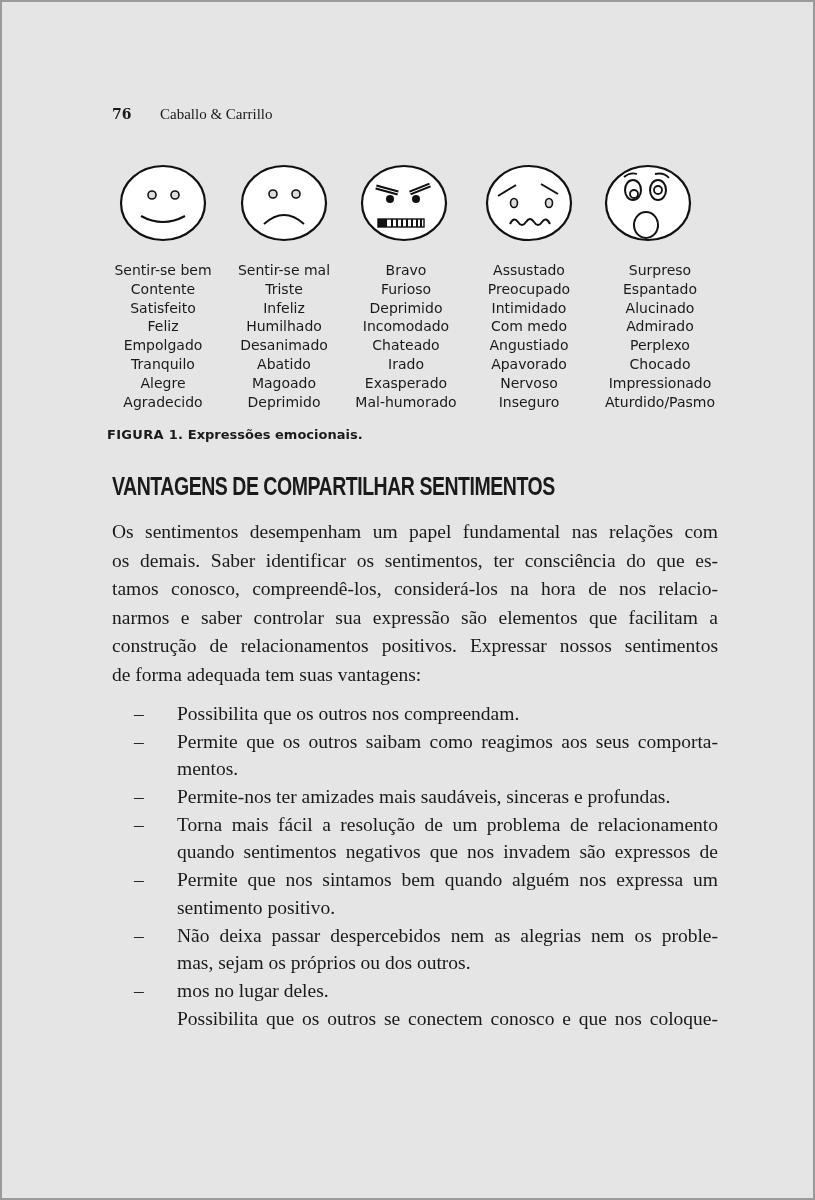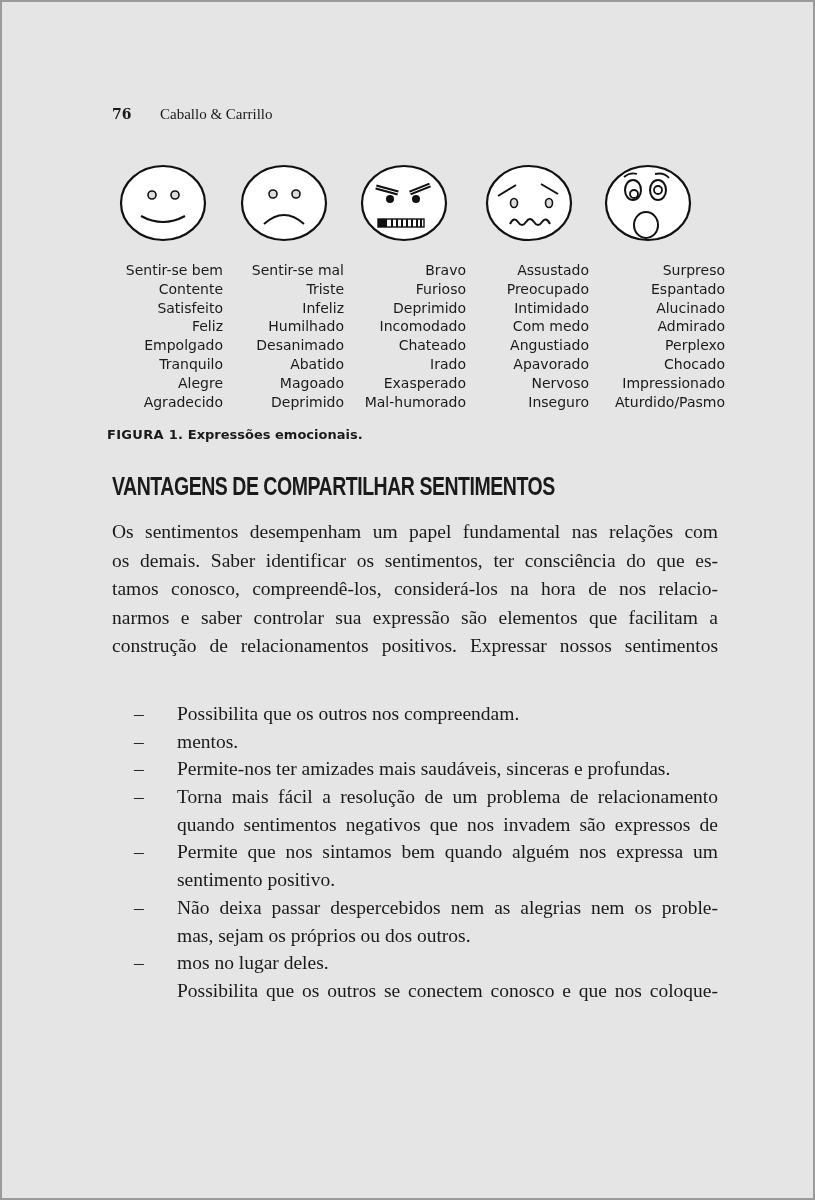--- a/index.html
+++ b/index.html
@@ -14,21 +14,21 @@
     }
     .running-head .folio { font-weight: bold; display: inline-block; width: 48px; }
     .running-head .authors { font-family: "Liberation Serif", serif; font-size: 15px; }
 
     .figure { position: absolute; left: 105px; top: 155px; width: 625px; }
     .faces { position: relative; height: 95px; }
     .face { position: absolute; top: 5px; width: 92px; height: 82px; }
     .face svg { width: 92px; height: 82px; display: block; }
     .columns { position: absolute; top: 104px; left: 0; width: 625px; height: 160px; }
     .col {
-      position: absolute; top: 0; width: 120px; text-align: right;
+      position: absolute; top: 0; width: 120px; text-align: center;
       font-family: "DejaVu Sans", sans-serif; font-size: 14px; line-height: 18.8px;
       color: #1a1a1a;
     }
     .col div { white-space: nowrap; }
     .caption {
       position: absolute; top: 270px; left: 0; width: 625px; text-align: left;
       font-family: "DejaVu Sans", sans-serif; font-size: 13px; color: #1a1a1a; font-weight: bold;
     }
     .caption .label { letter-spacing: 0.3px; }
 
@@ -186,29 +186,31 @@
   </div>
 
   <div class="heading">VANTAGENS DE COMPARTILHAR SENTIMENTOS</div>
 
   <div class="body-text">
     <span class="line">Os sentimentos desempenham um papel fundamental nas relações com</span>
     <span class="line">os demais. Saber identificar os sentimentos, ter consciência do que es-</span>
     <span class="line">tamos conosco, compreendê-los, considerá-los na hora de nos relacio-</span>
     <span class="line">narmos e saber controlar sua expressão são elementos que facilitam a</span>
     <span class="line">construção de relacionamentos positivos. Expressar nossos sentimentos</span>
+    <span class="line last">de forma adequada tem suas vantagens:</span>
   </div>
 
   <div class="bullets">
     <div class="bullet">
       <span class="dash">–</span>
       <span class="line last">Possibilita que os outros nos compreendam.</span>
     </div>
     <div class="bullet">
       <span class="dash">–</span>
+      <span class="line">Permite que os outros saibam como reagimos aos seus comporta-</span>
       <span class="line last">mentos.</span>
     </div>
     <div class="bullet">
       <span class="dash">–</span>
       <span class="line last">Permite-nos ter amizades mais saudáveis, sinceras e profundas.</span>
     </div>
     <div class="bullet">
       <span class="dash">–</span>
       <span class="line">Torna mais fácil a resolução de um problema de relacionamento</span>
       <span class="line">quando sentimentos negativos que nos invadem são expressos de</span>

